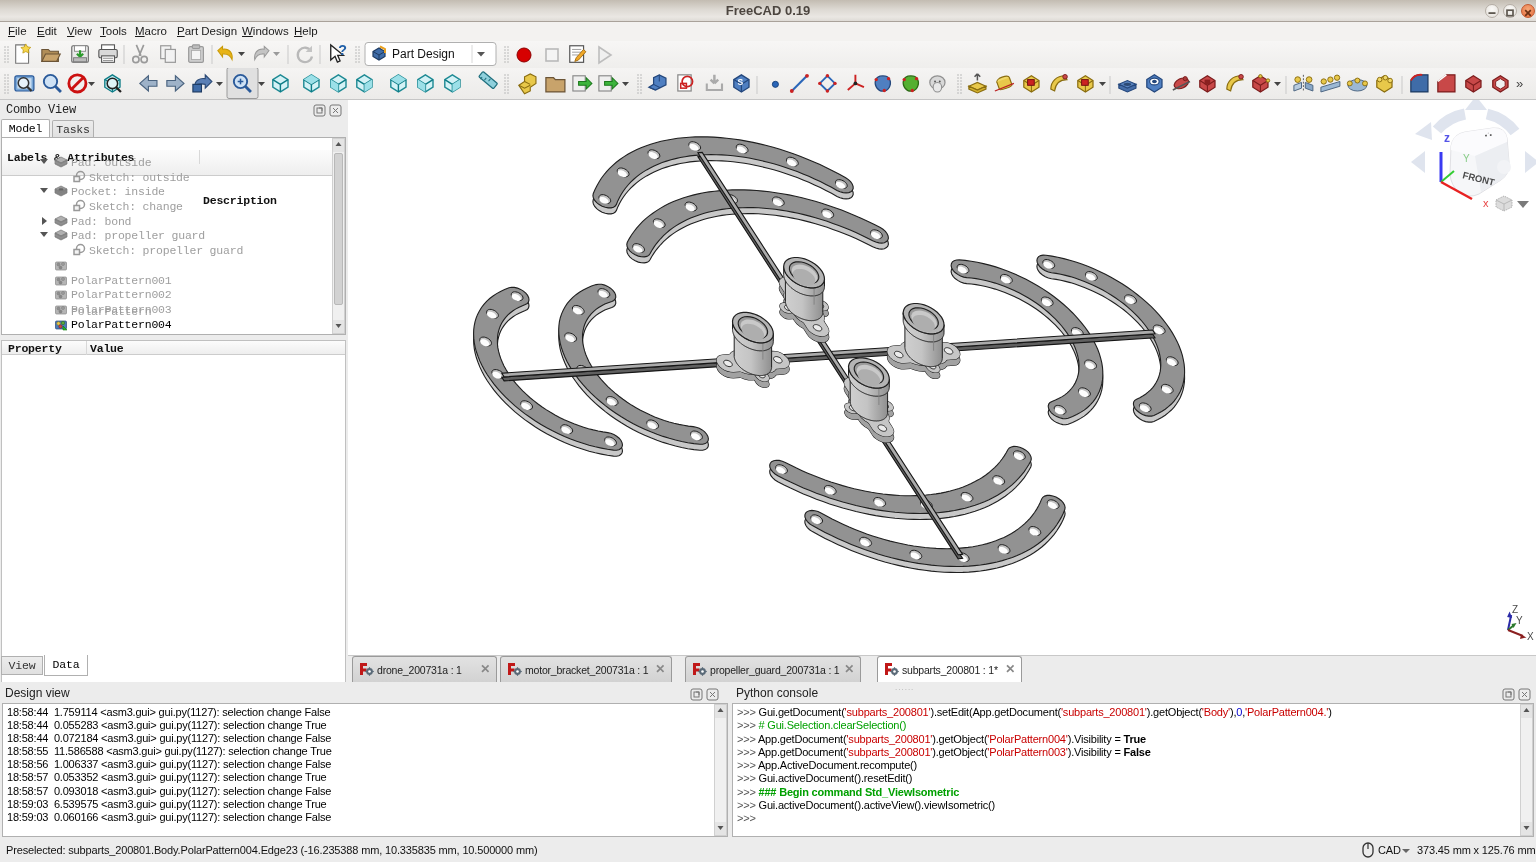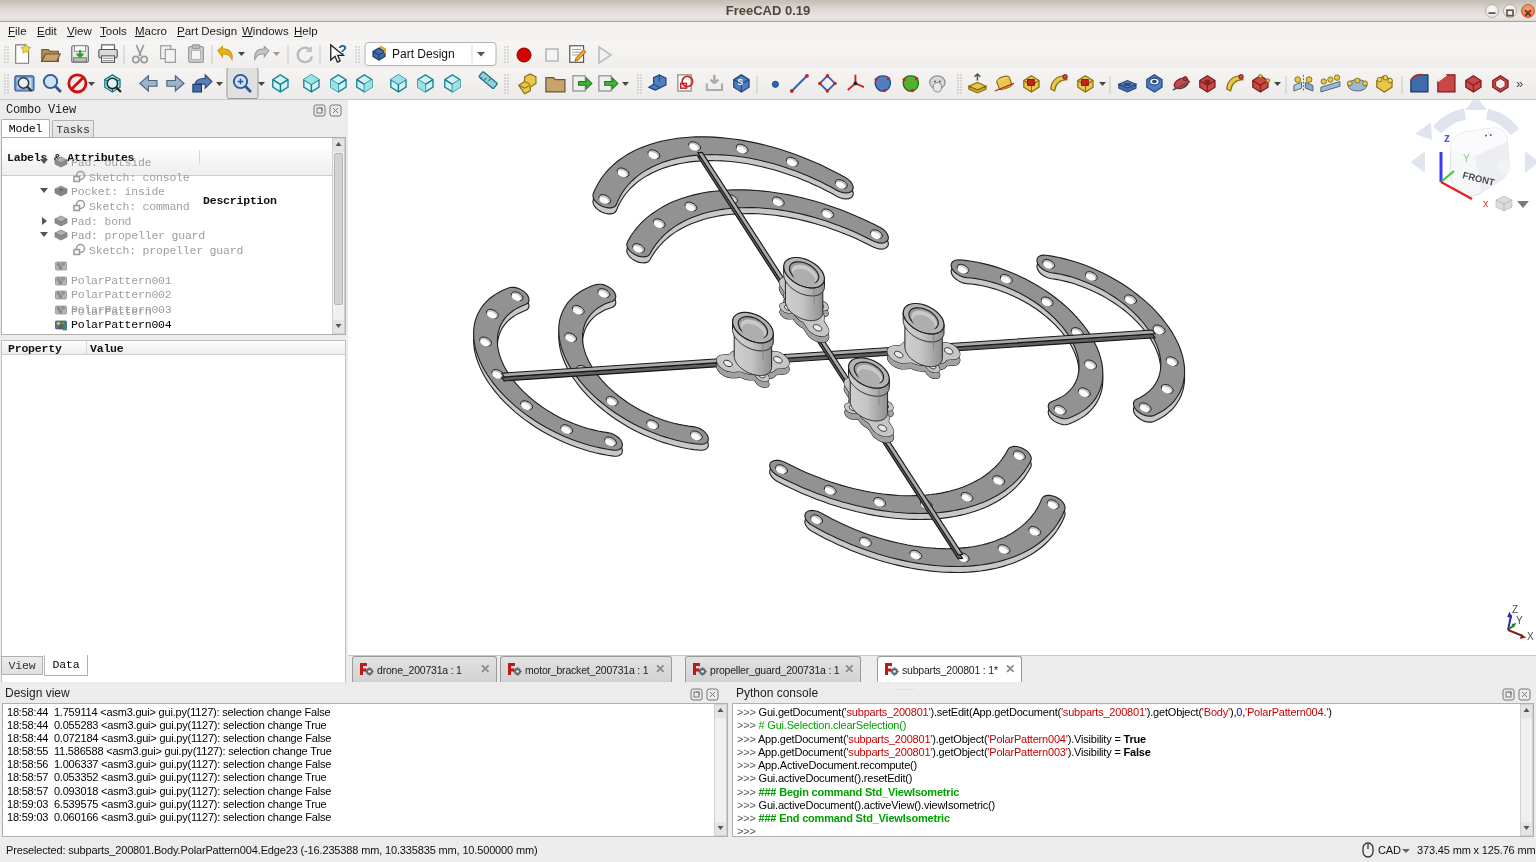--- a/index.html
+++ b/index.html
@@ -497,37 +497,37 @@
               <path d="M1 5 v4 l6 3 6-3 v-4 l-6 3 z" fill="#8a8a8a" stroke="#777" stroke-width="0.7"></path>
               <path d="M1 7 l6 3 6-3" fill="none" stroke="#999" stroke-width="0.6"></path>
             </svg></span>
           <span style="position:absolute;left:69px;top:1px;color:#9e9e9e;">Pad: outside</span>
         </div>
         <div style="position:relative;height:14.7px;">
           <span style="position:absolute;left:70px;top:0px;"><svg width="14" height="14" viewBox="0 0 14 14">
               <circle cx="8.5" cy="5.5" r="4" fill="none" stroke="#999" stroke-width="1.5"></circle>
               <rect x="2" y="6.5" width="5.5" height="5" fill="#f4f4f4" stroke="#999" stroke-width="1.5"></rect>
             </svg></span>
-          <span style="position:absolute;left:87px;top:1px;color:#9e9e9e;">Sketch: console</span>
+          <span style="position:absolute;left:87px;top:1px;color:#9e9e9e;">Sketch: outside</span>
         </div>
         <div style="position:relative;height:14.7px;">
           <span style="position:absolute;left:38px;top:4px;width:0;height:0;border-left:4px solid transparent;border-right:4px solid transparent;border-top:5px solid #555;"></span>
           <span style="position:absolute;left:52px;top:0px;"><svg width="14" height="14" viewBox="0 0 14 14">
               <path d="M1 5 l6-3 6 3 -6 3z" fill="#9a9a9a" stroke="#777" stroke-width="0.7"></path>
               <path d="M1 5 v4 l6 3 6-3 v-4 l-6 3 z" fill="#848484" stroke="#777" stroke-width="0.7"></path>
               <ellipse cx="7" cy="5.5" rx="2.6" ry="1.2" fill="#666"></ellipse>
             </svg></span>
           <span style="position:absolute;left:69px;top:1px;color:#9e9e9e;">Pocket: inside</span>
         </div>
         <div style="position:relative;height:14.7px;">
           <span style="position:absolute;left:70px;top:0px;"><svg width="14" height="14" viewBox="0 0 14 14">
               <circle cx="8.5" cy="5.5" r="4" fill="none" stroke="#999" stroke-width="1.5"></circle>
               <rect x="2" y="6.5" width="5.5" height="5" fill="#f4f4f4" stroke="#999" stroke-width="1.5"></rect>
             </svg></span>
-          <span style="position:absolute;left:87px;top:1px;color:#9e9e9e;">Sketch: command</span>
+          <span style="position:absolute;left:87px;top:1px;color:#9e9e9e;">Sketch: change</span>
         </div>
         <div style="position:relative;height:14.7px;">
           <span style="position:absolute;left:40px;top:3px;width:0;height:0;border-top:4px solid transparent;border-bottom:4px solid transparent;border-left:5px solid #555;"></span>
           <span style="position:absolute;left:52px;top:0px;"><svg width="14" height="14" viewBox="0 0 14 14">
               <path d="M1 5 l6-3 6 3 -6 3z" fill="#b0b0b0" stroke="#777" stroke-width="0.7"></path>
               <path d="M1 5 v4 l6 3 6-3 v-4 l-6 3 z" fill="#8a8a8a" stroke="#777" stroke-width="0.7"></path>
               <path d="M1 7 l6 3 6-3" fill="none" stroke="#999" stroke-width="0.6"></path>
             </svg></span>
           <span style="position:absolute;left:69px;top:1px;color:#9e9e9e;">Pad: bond</span>
         </div>
@@ -1014,21 +1014,20 @@
   <div style="position:absolute;left:2px;top:21px;width:802px;height:134px;background:#fff;border:1px solid #b0b0b0;font-size:11px;letter-spacing:-0.2px;color:#000;">
     <div style="position:absolute;left:4px;top:2px;line-height:13.25px;white-space:nowrap;">
         <div><span style="color:#555">&gt;&gt;&gt; </span>Gui.getDocument(<span style="color:#c80000">'subparts_200801'</span>).setEdit(App.getDocument(<span style="color:#c80000">'subparts_200801'</span>).getObject(<span style="color:#c80000">'Body'</span>),<span style="color:#0000d0">0</span>,<span style="color:#c80000">'PolarPattern004.'</span>)</div>
         <div><span style="color:#555">&gt;&gt;&gt; </span><span style="color:#00a000"># Gui.Selection.clearSelection()</span></div>
         <div><span style="color:#555">&gt;&gt;&gt; </span>App.getDocument(<span style="color:#c80000">'subparts_200801'</span>).getObject(<span style="color:#c80000">'PolarPattern004'</span>).Visibility = <b>True</b></div>
         <div><span style="color:#555">&gt;&gt;&gt; </span>App.getDocument(<span style="color:#c80000">'subparts_200801'</span>).getObject(<span style="color:#c80000">'PolarPattern003'</span>).Visibility = <b>False</b></div>
         <div><span style="color:#555">&gt;&gt;&gt; </span>App.ActiveDocument.recompute()</div>
         <div><span style="color:#555">&gt;&gt;&gt; </span>Gui.activeDocument().resetEdit()</div>
         <div><span style="color:#555">&gt;&gt;&gt; </span><span style="color:#00a000;font-weight:bold">### Begin command Std_ViewIsometric</span></div>
         <div><span style="color:#555">&gt;&gt;&gt; </span>Gui.activeDocument().activeView().viewIsometric()</div>
-        <div><span style="color:#555">&gt;&gt;&gt; </span><span style="color:#00a000;font-weight:bold">### End command Std_ViewIsometric</span></div>
         <div><span style="color:#555">&gt;&gt;&gt; </span></div>
       </div>
     <div class="scrollbar" style="right:0px;top:0px;width:13px;height:132px;">
       <div class="sbarrow" style="top:0;"><svg width="11" height="11">
             <path d="M5.5 3 l3 4 h-6 z" fill="#555"></path>
           </svg></div>
       <div class="sbarrow" style="bottom:0;"><svg width="11" height="11">
             <path d="M5.5 8 l3 -4 h-6 z" fill="#555"></path>
           </svg></div>
     </div>

